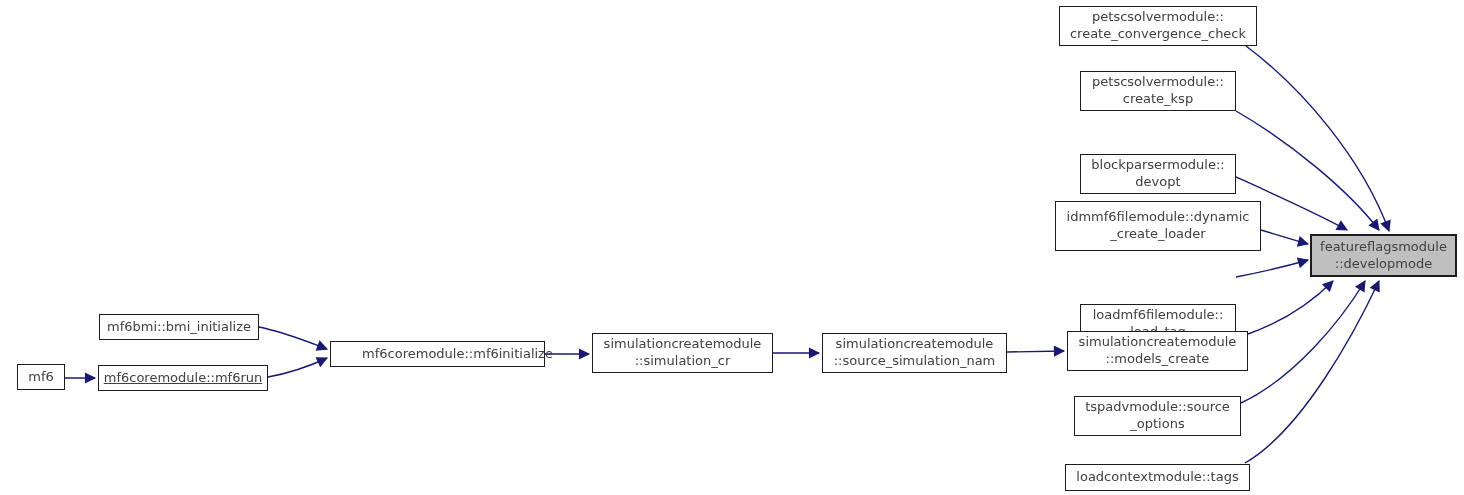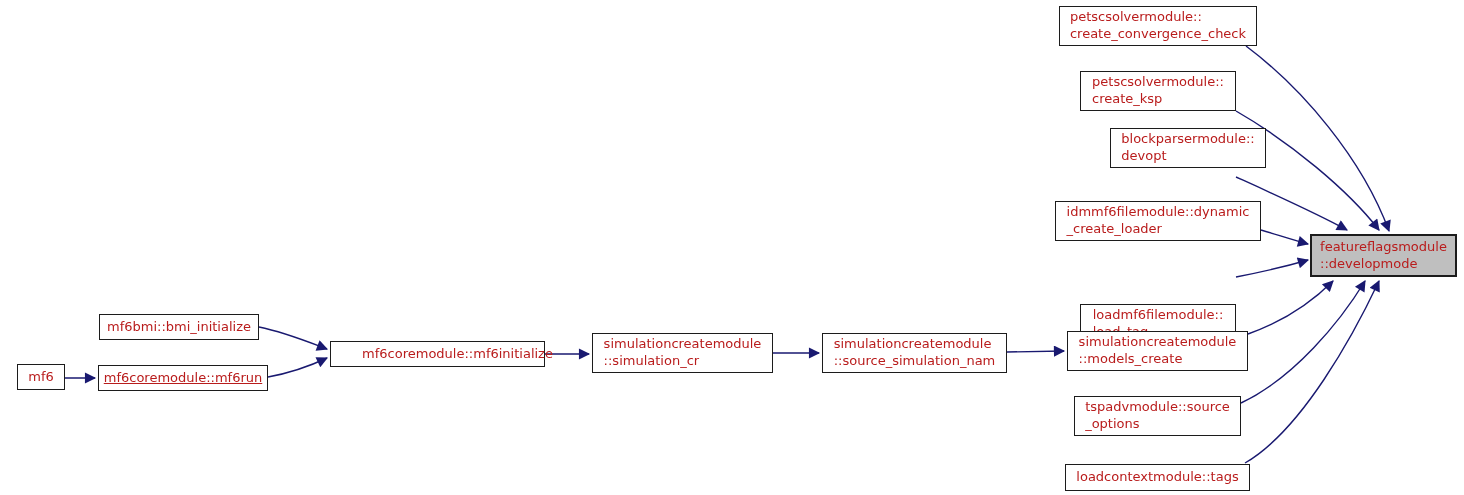--- a/index.html
+++ b/index.html
@@ -29,24 +29,24 @@
     stroke-width: 1.4;
   }
   .node {
     position: absolute;
     box-sizing: border-box;
     background: var(--node-fill, #ffffff);
     border: 1px solid var(--node-border, #1c1c1c);
     display: flex;
     align-items: center;
     justify-content: center;
-    text-align: left;
+    text-align: center;
     font-size: 13px;
     line-height: 1.3;
-    color: #b91c1c;
+    color: #404040;
     white-space: pre-line;
     cursor: pointer;
   }
   .node.target {
     background: var(--target-fill, #bfbfbf);
     border: 2px solid var(--node-border, #1c1c1c);
     cursor: default;
   }
 </style>
 </head>
@@ -105,26 +105,26 @@
   <div class="node" style="left:1059px; top:6px; width:198px; height:40px;">
     <span>petscsolvermodule::
 create_convergence_check</span>
   </div>
 
   <div class="node" style="left:1080px; top:71px; width:156px; height:40px;">
     <span>petscsolvermodule::
 create_ksp</span>
   </div>
 
-  <div class="node" style="left:1080px; top:128px; width:156px; height:40px;margin-left:30px;">
+  <div class="node" style="left:1080px; top:154px; width:156px; height:40px;">
     <span>blockparsermodule::
 devopt</span>
   </div>
 
-  <div class="node" style="left:1055px; top:201px; width:206px; height:40px;">
+  <div class="node" style="left:1055px; top:201px; width:206px; height:50px;">
     <span>idmmf6filemodule::dynamic
 _create_loader</span>
   </div>
 
   <div class="node" style="left:1080px; top:266px; width:156px; height:40px;margin-top:38px;">
     <span>loadmf6filemodule::
 load_tag</span>
   </div>
 
   <div class="node" style="left:1067px; top:331px; width:181px; height:40px;">

